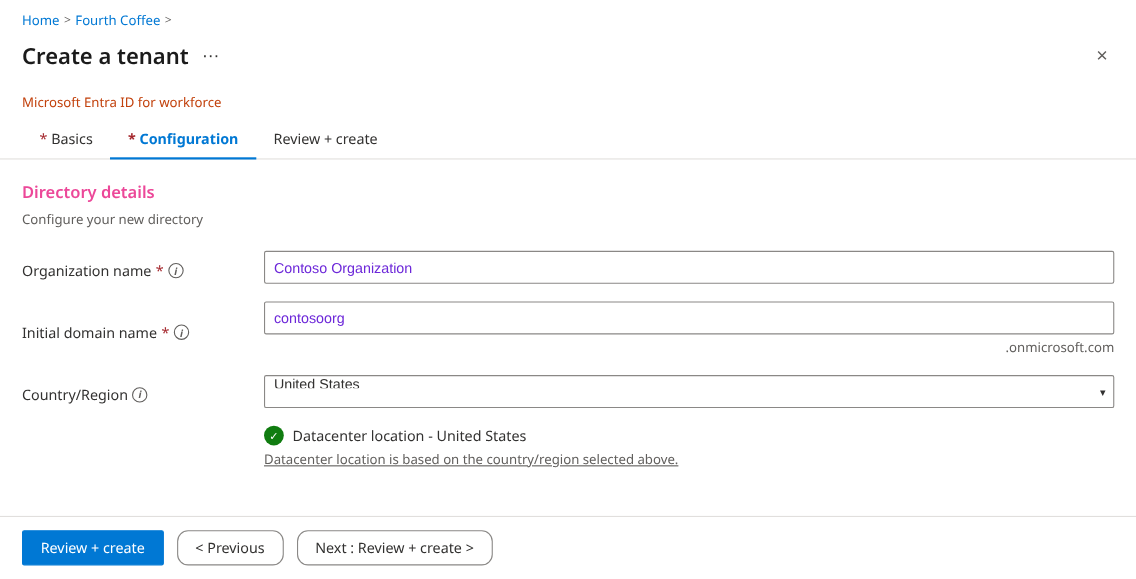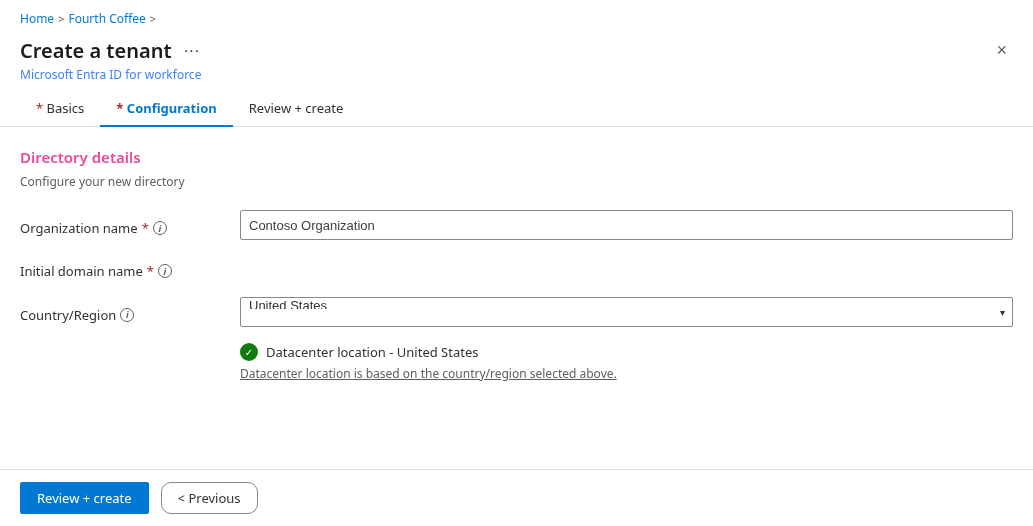--- a/index.html
+++ b/index.html
@@ -35,32 +35,32 @@
     .breadcrumb-separator {
       color: #605e5c;
       font-size: 11px;
     }
     .header {
       padding: 4px 20px 8px 20px;
       display: flex;
       align-items: flex-start;
       justify-content: space-between;
     }
-    .header-left { display: flex; flex-direction: column; }
+    .header-left { display: flex; flex-direction: column; gap: 18px; }
     .page-title {
       font-size: 20px;
       font-weight: 600;
       color: #1b1b1b;
       display: flex;
       align-items: center;
       gap: 8px;
     }
     .page-subtitle {
       font-size: 12px;
-      color: #3b82f6;
+      color: #c2410c;
       margin-top: 2px;
     }
     .more-options-btn {
       background: none;
       border: none;
       cursor: pointer;
       color: #323130;
       font-size: 16px;
       padding: 2px 4px;
       border-radius: 2px;
@@ -150,21 +150,21 @@
     .form-input-wrapper {
       flex: 1;
     }
     .text-input {
       width: 100%;
       height: 30px;
       border: 1px solid #8a8886;
       border-radius: 2px;
       padding: 0 8px;
       font-size: 13px;
-      color: #404040;
+      color: #6d28d9;
       outline: none;
     }
     .domain-suffix {
       text-align: right;
       font-size: 12px;
       color: #605e5c;
       margin-top: 3px;
     }
     .select-wrapper {
       width: 100%;
@@ -297,20 +297,24 @@
       <div class="form-input-wrapper">
         <input class="text-input" type="text" value="Contoso Organization" style="">
       </div>
     </div>
 
     <div class="form-row">
       <div class="form-label">
         <span>Initial domain name</span>
         <span class="required-star">*</span>
         <span class="info-icon">i</span>
+      </div>
+      <div class="form-input-wrapper">
+        <input class="text-input" type="text" value="contosoorg" style="">
+        <div class="domain-suffix">.onmicrosoft.com</div>
       </div>
     </div>
 
     <div class="form-row">
       <div class="form-label">
         <span>Country/Region</span>
         <span class="info-icon">i</span>
       </div>
       <div class="form-input-wrapper">
         <div class="select-wrapper">
@@ -333,14 +337,15 @@
         <span class="check-circle">✓</span>
         <span>Datacenter location - United States</span>
       </div>
       <div class="datacenter-note">Datacenter location is based on the country/region selected above.</div>
     </div>
   </div>
 
   <div class="footer">
     <button class="btn-primary">Review + create</button>
     <button class="btn-secondary">&lt; Previous</button>
+    <button class="btn-secondary">Next : Review + create &gt;</button>
   </div>
 </div>
 
 </body></html>

